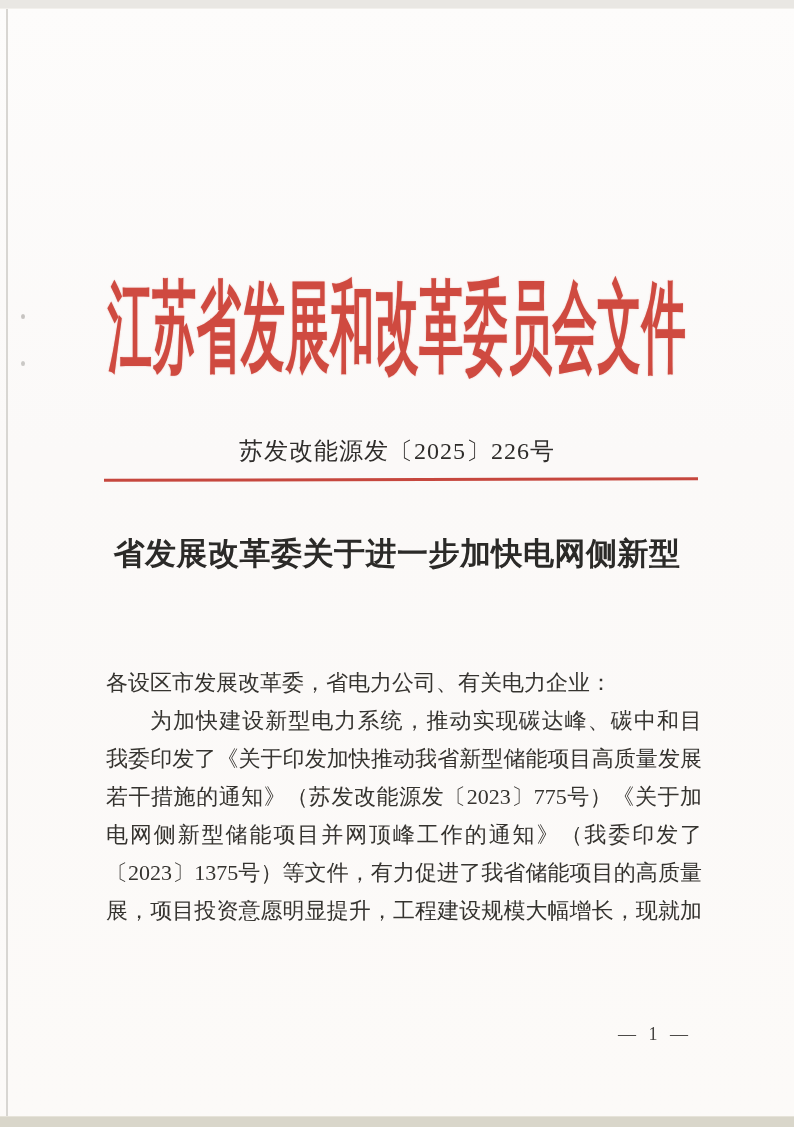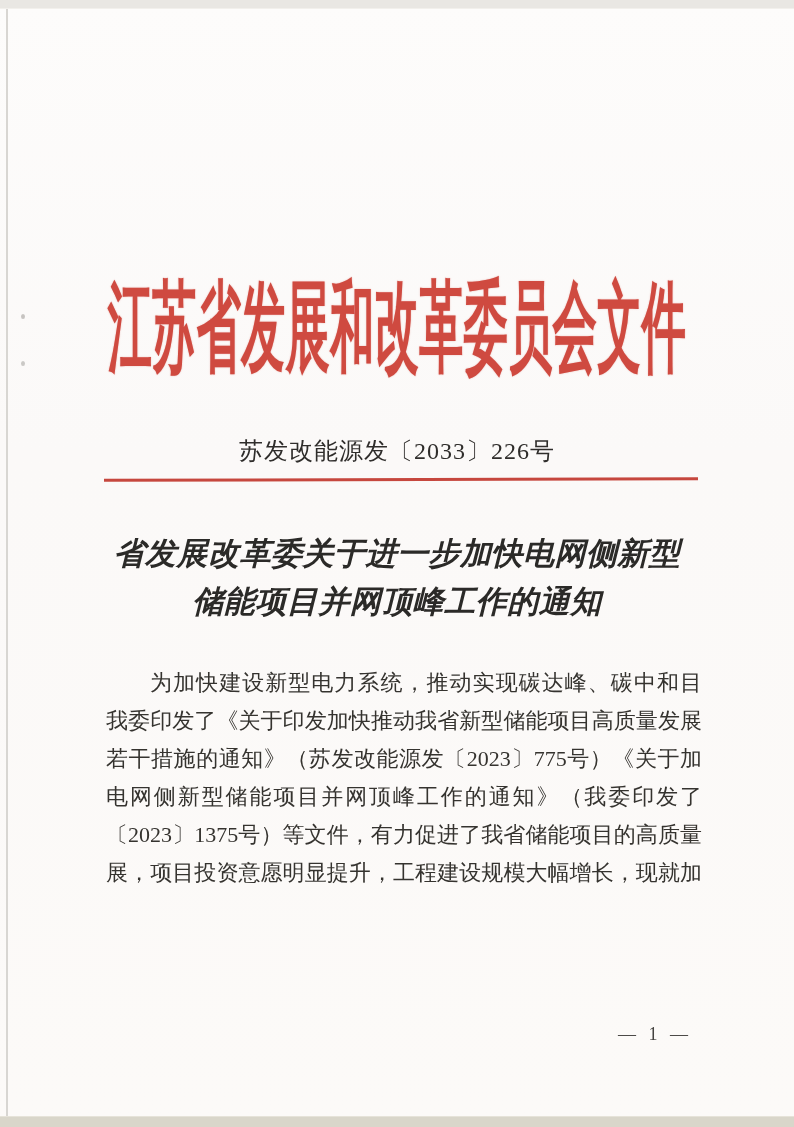--- a/index.html
+++ b/index.html
@@ -67,21 +67,21 @@
   
   .title {
     position: absolute; top: 530px; left: 0; right: 0;
     text-align: center;
     font-size: 31px;
     font-weight: bold;
     color: #2b2a28;
     line-height: 48px;
     letter-spacing: 0.5px;
   }
-  .title span { display: block; font-style: italic; }
+  .title span { display: block; }
 
   
   .body-text {
     position: absolute; top: 664px; left: 106px; width: 596px;
     font-size: 22px;
     color: #35332f;
     line-height: 38px;
   }
   .body-text .line { white-space: nowrap; }
   .body-text .line.just {
@@ -108,30 +108,30 @@
   <div class="edge-top"></div>
   <div class="edge-left"></div>
   <div class="edge-bottom"></div>
   <div class="speck s1"></div>
   <div class="speck s2"></div>
 
   <div class="red-header">
     <span class="banner-text">江苏省发展和改革委员会文件</span>
   </div>
 
-  <div class="doc-number">苏发改能源发〔2033〕226号</div>
+  <div class="doc-number">苏发改能源发〔2025〕226号</div>
 
   <div class="red-rule"></div>
 
   <h1 class="title">
     <span>省发展改革委关于进一步加快电网侧新型</span>
-    <span>储能项目并网顶峰工作的通知</span>
   </h1>
 
   <div class="body-text">
+    <div class="line">各设区市发展改革委，省电力公司、有关电力企业：</div>
     <div class="line indent just">为加快建设新型电力系统，推动实现碳达峰、碳中和目标，</div>
     <div class="line just">我委印发了《关于印发加快推动我省新型储能项目高质量发展的</div>
     <div class="line just">若干措施的通知》（苏发改能源发〔2023〕775号）《关于加快</div>
     <div class="line just">电网侧新型储能项目并网顶峰工作的通知》（我委印发了</div>
     <div class="line just">〔2023〕1375号）等文件，有力促进了我省储能项目的高质量发</div>
     <div class="line just">展，项目投资意愿明显提升，工程建设规模大幅增长，现就加快</div>
   </div>
 
   <div class="page-footer">— 1 —</div>
 

